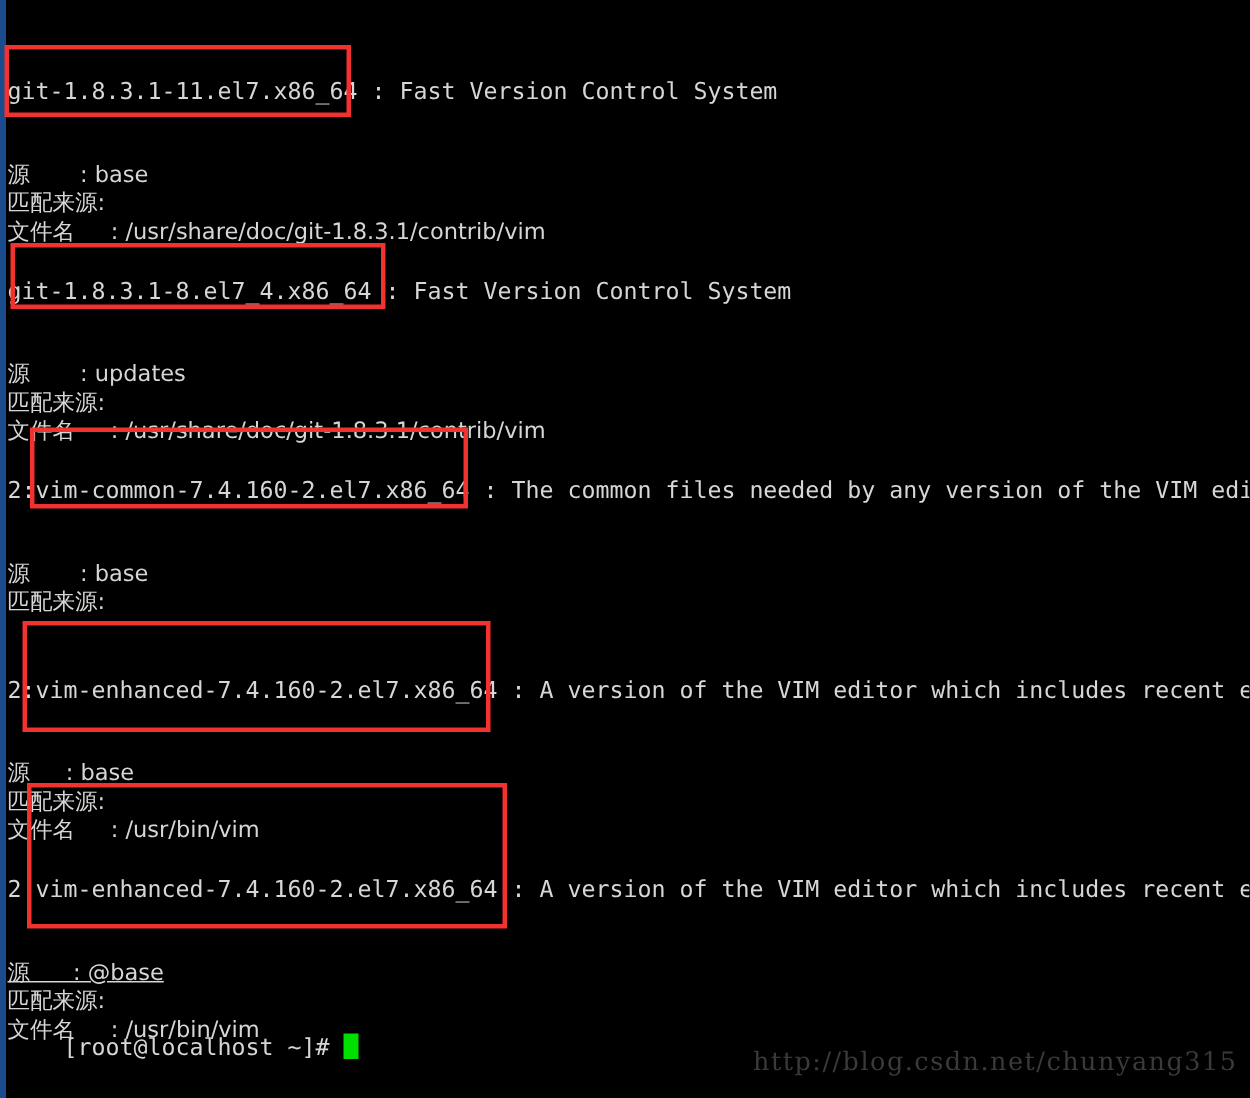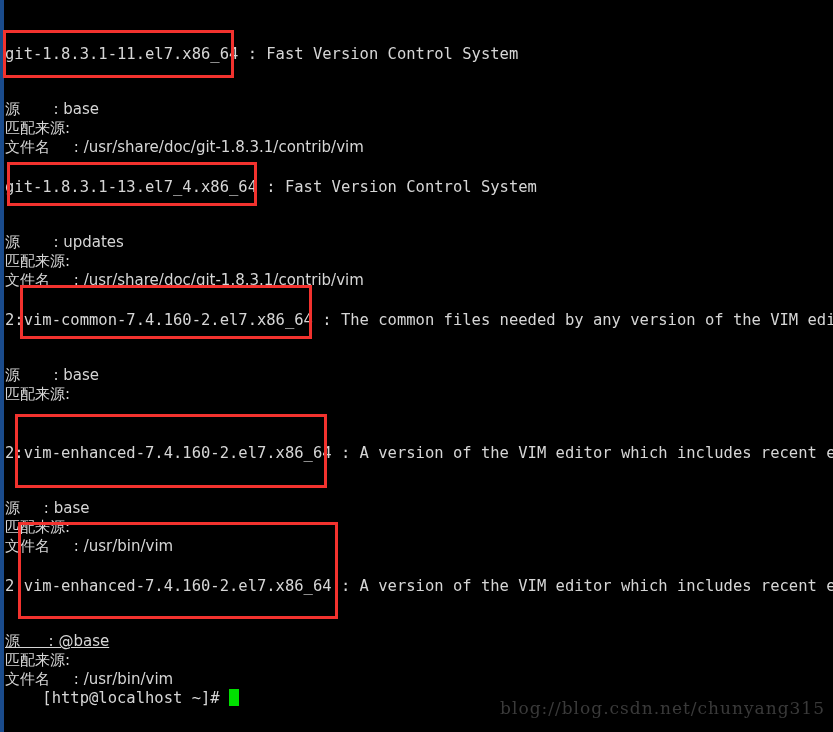--- a/index.html
+++ b/index.html
@@ -20,21 +20,21 @@
     position: absolute;
     left: 0;
     top: 0;
     width: 4px;
     height: 732px;
     background: #1a4b8c;
   }
   #terminal {
     position: absolute;
     left: 0;
-    top: 1px;
+    top: 8px;
     width: 833px;
     height: 676px;
     padding: 0;
   }
   .line {
     position: absolute;
     left: 5px;
     white-space: pre;
     font-size: 15.5px;
     line-height: 19px;
@@ -87,45 +87,45 @@
 <div id="screen">
 
   <div id="left-edge"></div>
 
   <div id="terminal">
 
   <div class="line" style="top: 44px;">git-1.8.3.1-11.el7.x86_64 : Fast Version Control System</div>
       <div class="line cjk" style="top: 63px;">源       : base</div>
       <div class="line cjk" style="top: 82px;">匹配来源:</div>
       <div class="line cjk" style="top: 101px;">文件名     : /usr/share/doc/git-1.8.3.1/contrib/vim</div>
-      <div class="line" style="top: 177px;">git-1.8.3.1-13.el7_4.x86_64 : Fast Version Control System</div>
+      <div class="line" style="top: 177px;">git-1.8.3.1-8.el7_4.x86_64 : Fast Version Control System</div>
       <div class="line cjk" style="top: 196px;">源       : updates</div>
       <div class="line cjk" style="top: 215px;">匹配来源:</div>
       <div class="line cjk" style="top: 234px;">文件名     : /usr/share/doc/git-1.8.3.1/contrib/vim</div>
       <div class="line" style="top: 310px;">2:vim-common-7.4.160-2.el7.x86_64 : The common files needed by any version of the VIM editor</div>
       <div class="line cjk" style="top: 329px;">源       : base</div>
       <div class="line cjk" style="top: 348px;">匹配来源:</div>
       <div class="line" style="top: 443px;">2:vim-enhanced-7.4.160-2.el7.x86_64 : A version of the VIM editor which includes recent enha</div>
       <div class="line cjk" style="top: 462px;">源     : base</div>
       <div class="line cjk" style="top: 481px;">匹配来源:</div>
       <div class="line cjk" style="top: 500px;">文件名     : /usr/bin/vim</div>
       <div class="line" style="top: 576px;">2 vim-enhanced-7.4.160-2.el7.x86_64 : A version of the VIM editor which includes recent enha</div>
       <div class="line cjk" style="top: 595px; text-decoration: underline;">源      : @base</div>
       <div class="line cjk" style="top: 614px;">匹配来源:</div>
       <div class="line cjk" style="top: 633px;">文件名     : /usr/bin/vim</div>
     </div>
 
   <div class="prompt">
-    <span>[http@localhost ~]# </span><span class="cursor"></span>
+    <span>[root@localhost ~]# </span><span class="cursor"></span>
   </div>
 
   <div id="annotations">
 
   <div class="redbox" style="left: 3px; top: 30px; width: 231px; height: 48px; border-color: rgb(242, 50, 46);"></div>
       <div class="redbox" style="left: 7px; top: 162px; width: 250px; height: 44px; border-color: rgb(242, 50, 46);"></div>
       <div class="redbox" style="left: 20px; top: 285px; width: 292px; height: 54px; border-color: rgb(242, 50, 46);"></div>
       <div class="redbox" style="left: 15px; top: 414px; width: 312px; height: 74px; border-color: rgb(242, 50, 46);"></div>
       <div class="redbox" style="left: 18px; top: 522px; width: 320px; height: 97px; border-color: rgb(242, 50, 46);"></div>
     </div>
 
-  <div id="watermark">blog://blog.csdn.net/chunyang315</div>
+  <div id="watermark">http://blog.csdn.net/chunyang315</div>
 
 </div>
 
 </body></html>

